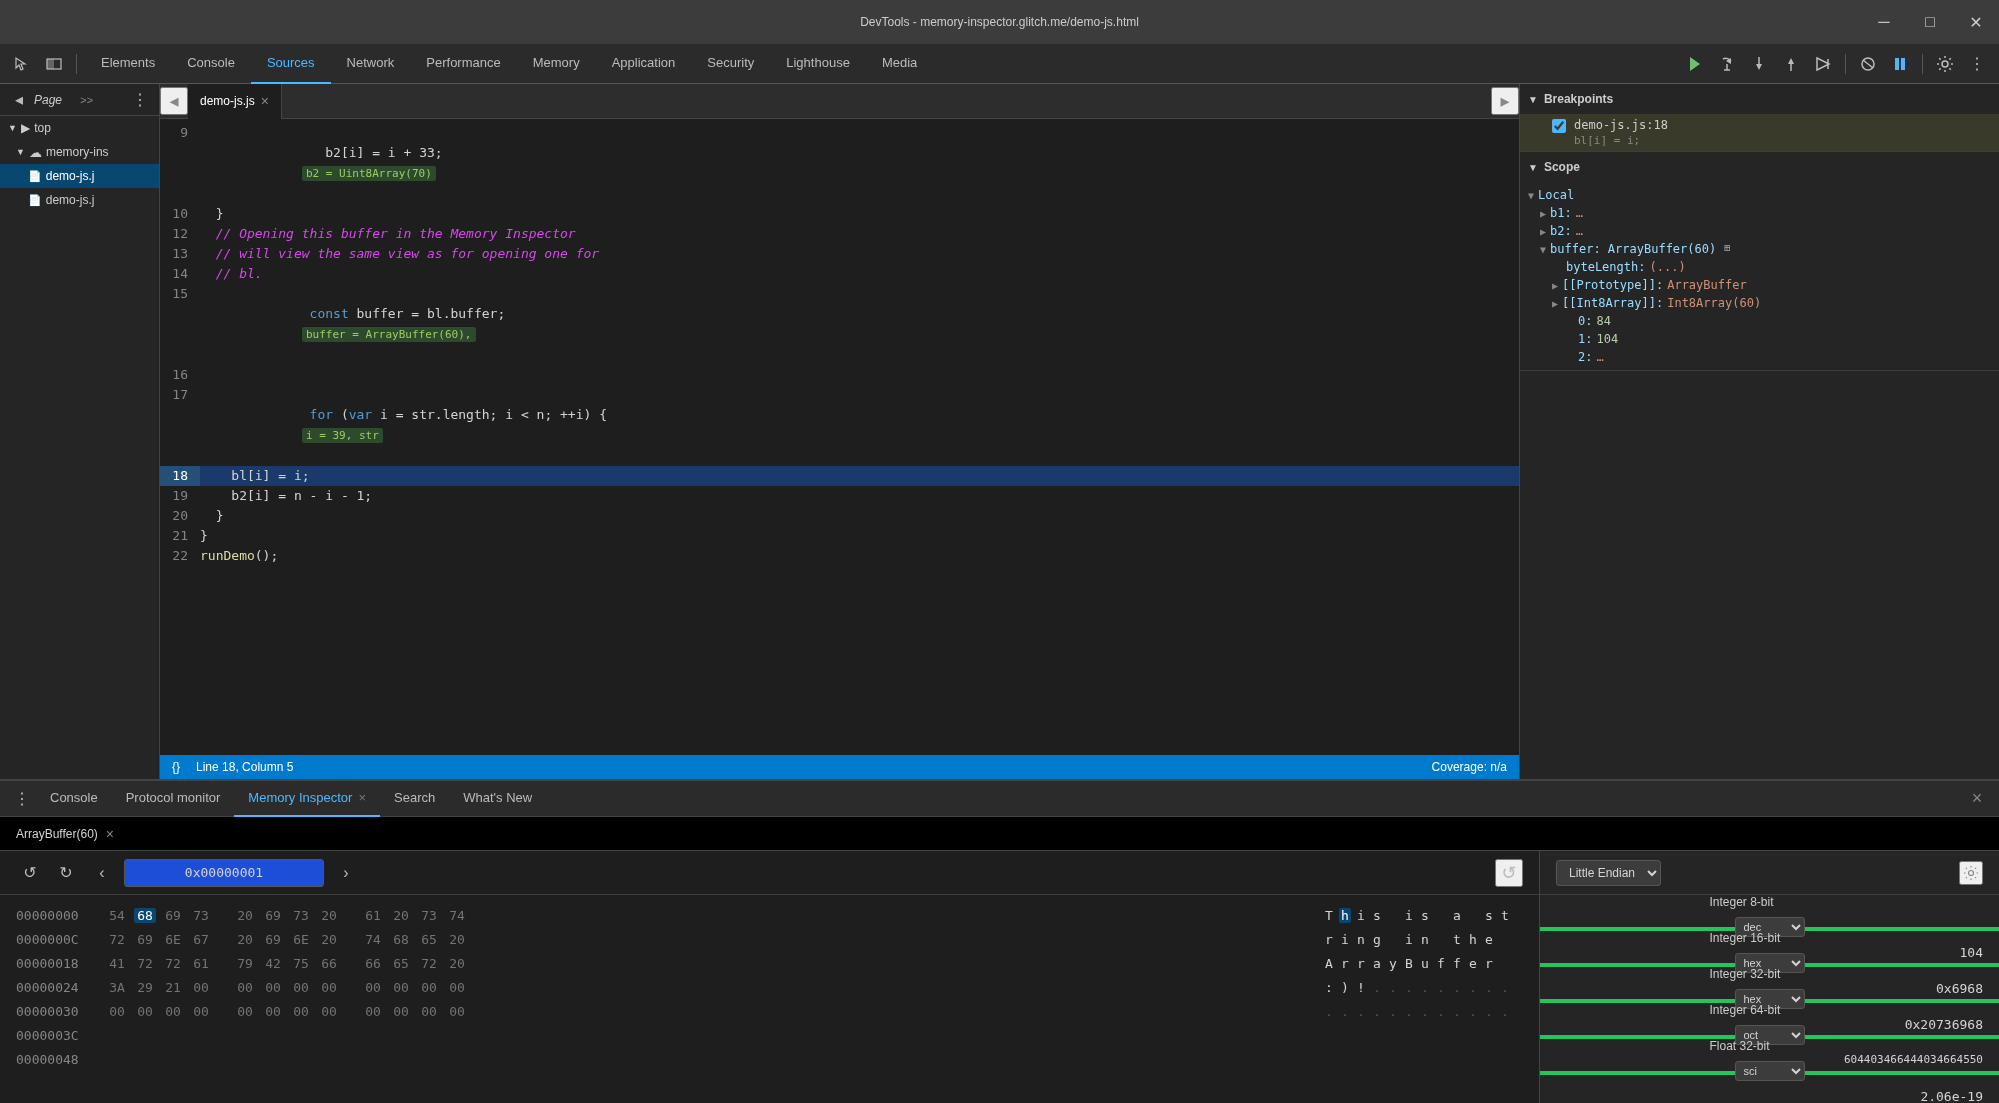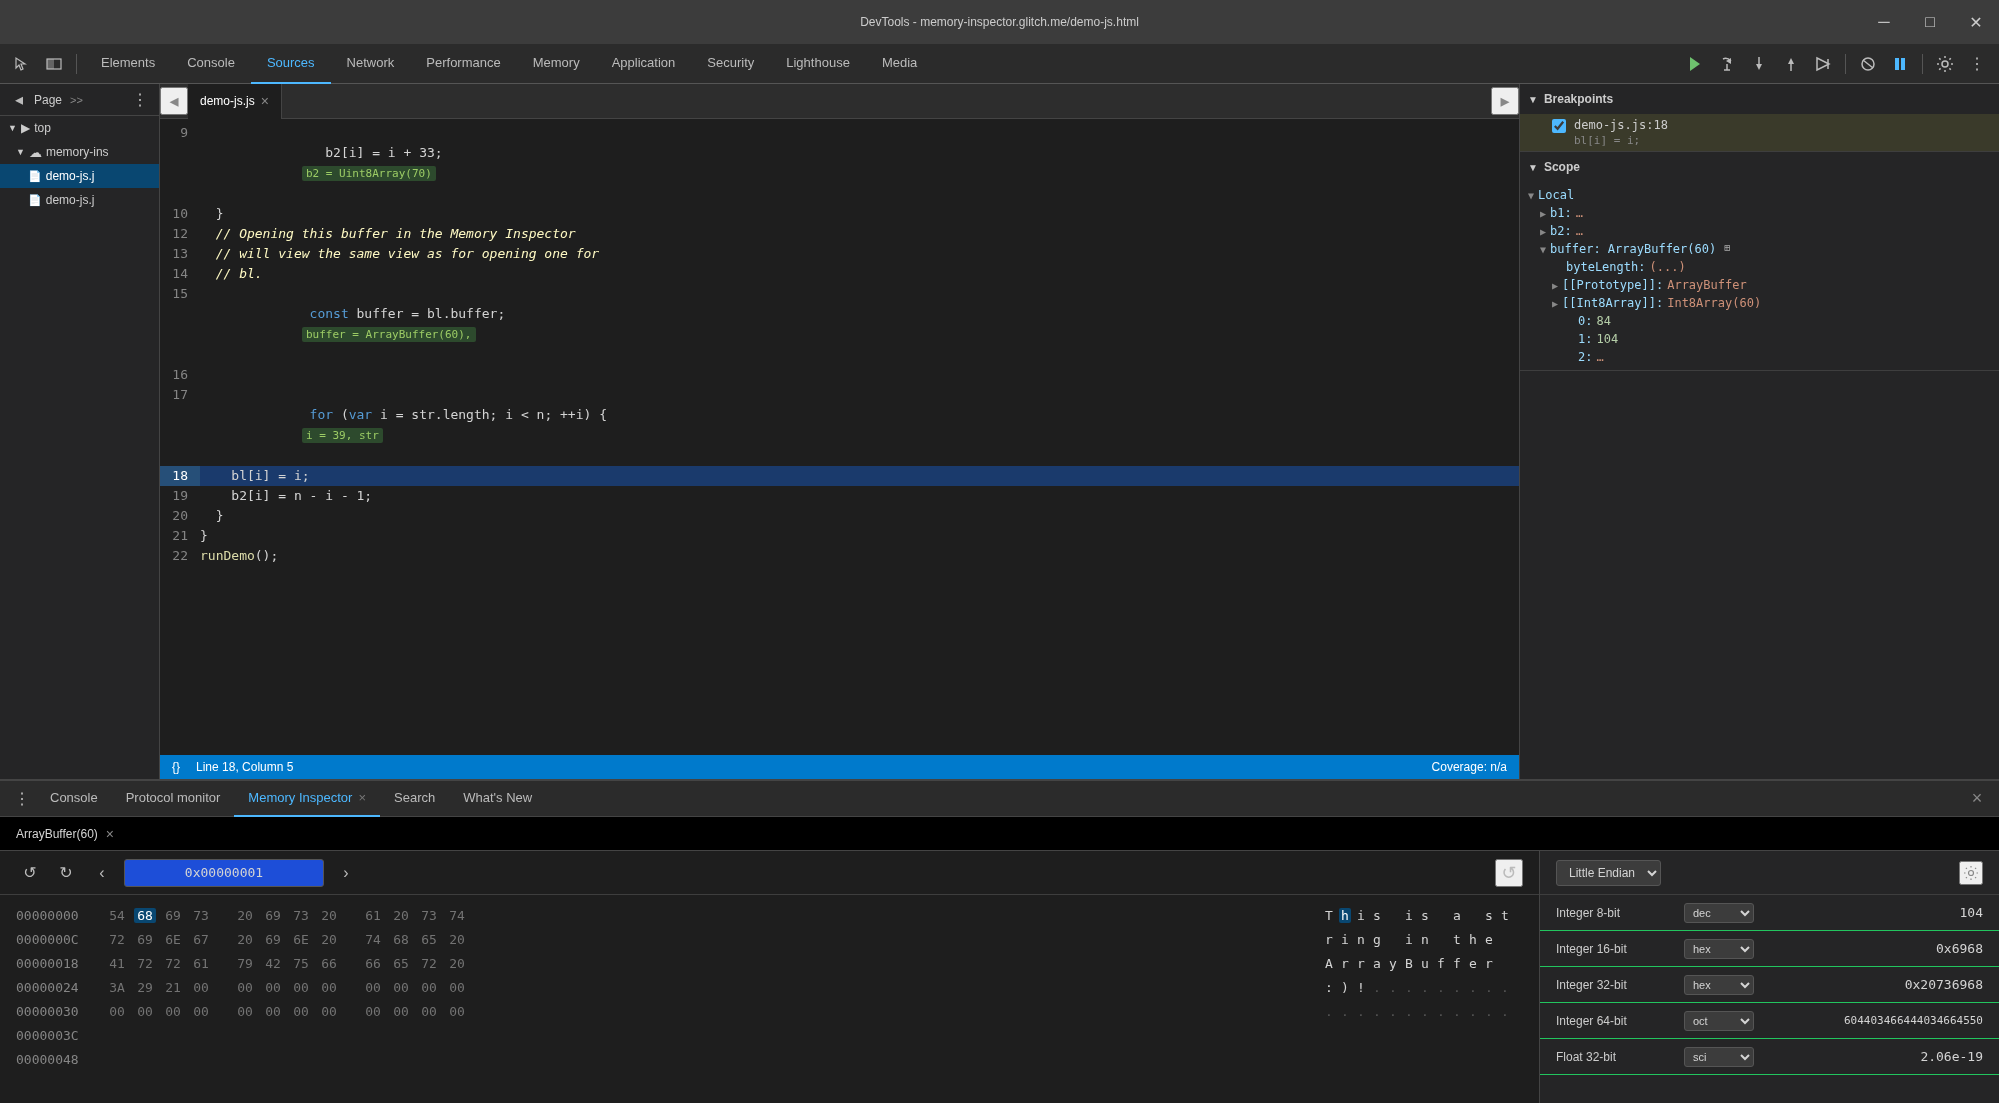--- a/index.html
+++ b/index.html
@@ -184,21 +184,21 @@
     .line-num {
       width: 40px;
       text-align: right;
       padding-right: 12px;
       color: #858585;
       flex-shrink: 0;
       user-select: none;
     }
     .line-code { flex: 1; white-space: pre; color: #d4d4d4; }
     .kw { color: #569cd6; }
-    .cm { color: #fef9c3; font-style: italic; }
+    .cm { color: #d946ef; font-style: italic; }
     .fn { color: #dcdcaa; }
     .num { color: #b5cea8; }
     .selected-line { background: #264f78; }
     .inline-value { 
       background: #2d4a2d; 
       color: #9ccc65; 
       padding: 1px 4px; 
       border-radius: 2px; 
       margin-left: 8px;
       font-size: 11px;
@@ -447,22 +447,23 @@
       justify-content: center;
       cursor: pointer;
       color: #888;
       font-size: 16px;
     }
     .data-row {
       display: flex;
       align-items: center;
       height: 36px;
       padding: 0 16px;
-      border-bottom: 1px solid #22c55e;
+      border-bottom: 4px solid #22c55e;
       gap: 8px;
+      flex-direction: column;
     }
     .data-type {
       width: 120px;
       color: #ccc;
       font-size: 12px;
       flex-shrink: 0;
     }
     .data-format-select {
       width: 70px;
       padding: 2px 4px;
@@ -611,21 +612,21 @@
     <button class="toolbar-icon-btn">
       <span>⋮</span>
     </button>
   </div>
 
   <div class="main-content">
 
     <div class="sidebar">
       <div class="sidebar-header">
         <button class="toolbar-icon-btn" style="width:22px;height:22px;">◂</button>
-        <div style="display:flex;align-items:center;gap:8px;margin-left:4px;">
+        <div style="display:flex;align-items:center;gap:18px;margin-left:4px;font-style:italic;">
           <span style="cursor:pointer;font-size:12px;color:#ccc;">Page</span>
           <span style="cursor:pointer;font-size:11px;color:#888;">&gt;&gt;</span>
         </div>
         <button class="toolbar-icon-btn" style="width:22px;height:22px;margin-left:auto;">⋮</button>
       </div>
 
       <div class="sidebar-item">
         <span style="font-size:9px;">▼</span>
         <span>▶</span>
         <span style="font-size:12px;">top</span>

